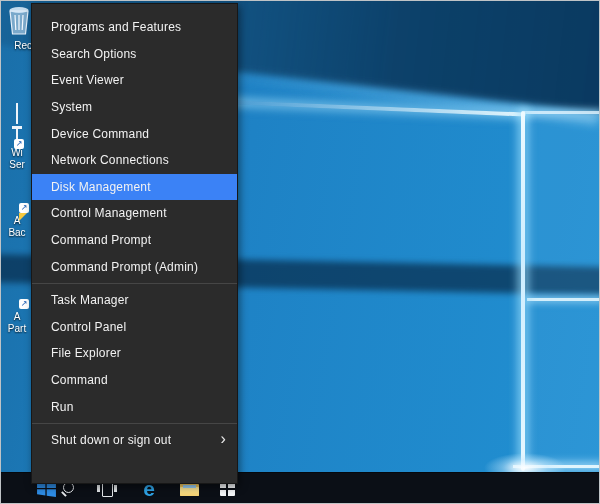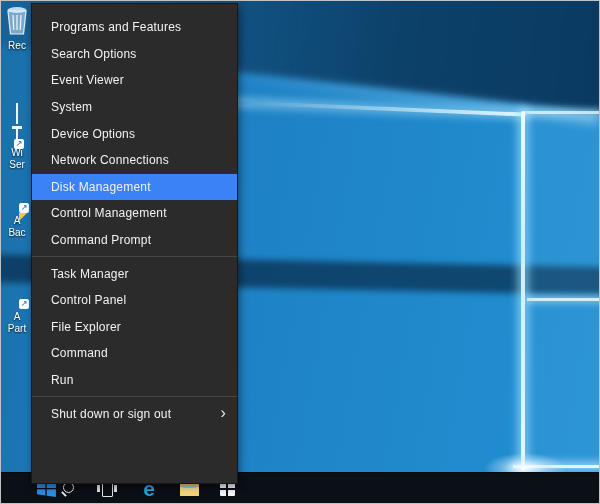--- a/index.html
+++ b/index.html
@@ -109,21 +109,21 @@
   <div class="wp wp-midband"></div>
   <div class="wp wp-rightpane"></div>
   <div class="wp wp-beam"></div>
   <div class="wp wp-hline1"></div>
   <div class="wp wp-hline2"></div>
   <div class="wp wp-diag-bl"></div>
   <div class="wp wp-hline3"></div>
   <div class="wp wp-vline"></div>
   <div class="wp wp-glowblob"></div>
 
-  <div class="dicon" style="top:3px;">
+  <div class="dicon" style="top:3px;text-align:right;">
     <span class="ic-wrap">
       <svg width="26" height="32" viewBox="0 0 26 32">
         <ellipse cx="13" cy="6" rx="9.5" ry="3" fill="rgba(225,240,252,.85)"></ellipse>
         <path d="M4 7 L22 7 L19.5 30 L6.5 30 Z" fill="rgba(205,228,246,.55)" stroke="#e6f0fa" stroke-width="1.2"></path>
         <path d="M9 11 L9.8 26 M13 11 L13 26 M17 11 L16.2 26" stroke="#f2f8fe" stroke-width="1.2" fill="none"></path>
       </svg>
     </span>
     <div class="dlabel">Rec</div>
   </div>
 
@@ -193,34 +193,37 @@
     <div class="menu-item">
         <span>Search Options</span>
       </div>
     <div class="menu-item">
         <span>Event Viewer</span>
       </div>
     <div class="menu-item">
         <span>System</span>
       </div>
     <div class="menu-item">
-        <span>Device Options</span>
+        <span>Device Command</span>
       </div>
     <div class="menu-item">
         <span>Network Connections</span>
       </div>
     <div class="menu-item hl">
         <span>Disk Management</span>
       </div>
     <div class="menu-item">
         <span>Control Management</span>
       </div>
     <div class="menu-item">
         <span>Command Prompt</span>
       </div>
+    <div class="menu-item">
+        <span>Command Prompt (Admin)</span>
+      </div>
     <div class="menu-sep"></div>
     <div class="menu-item">
         <span>Task Manager</span>
       </div>
     <div class="menu-item">
         <span>Control Panel</span>
       </div>
     <div class="menu-item">
         <span>File Explorer</span>
       </div>

